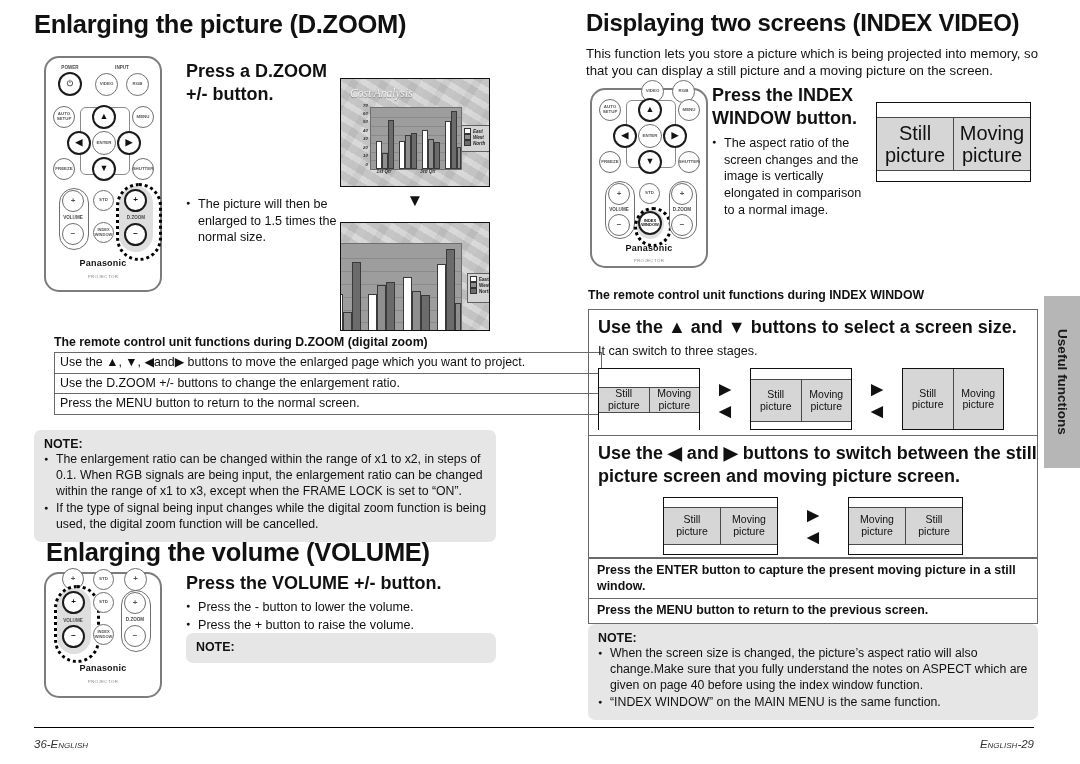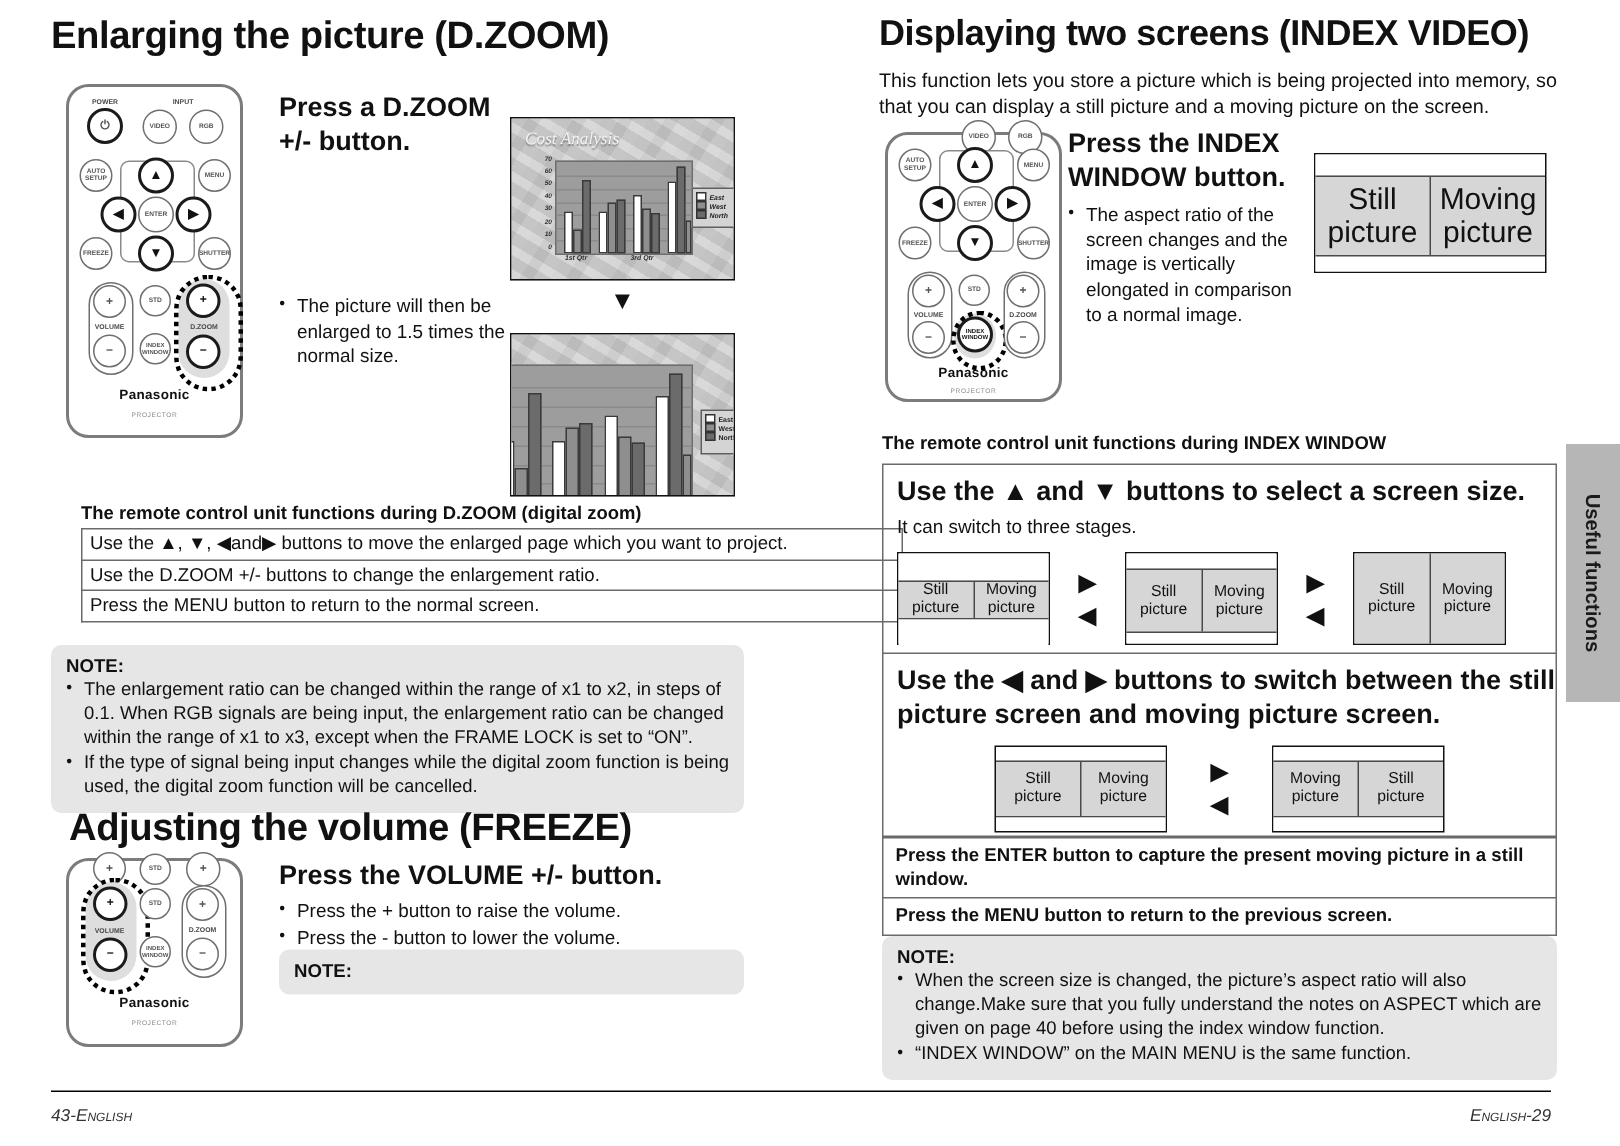--- a/index.html
+++ b/index.html
@@ -269,21 +269,21 @@
     </div>
 
     <div class="note" style="position:absolute;left:0;top:420px;width:462px;box-sizing:border-box;">
       <div class="nt">NOTE:</div>
       <ul class="bl">
         <li>The enlargement ratio can be changed within the range of x1 to x2, in steps of 0.1. When RGB signals are being input, the enlargement ratio can be changed within the range  of x1 to x3, except when the FRAME LOCK is set to “ON”.</li>
         <li>If the type of signal being input changes while the digital zoom function is being used, the digital zoom function will be cancelled.</li>
       </ul>
     </div>
 
-    <h1 class="section" style="position:absolute;left:12px;top:528px;">Adjusting the volume (FREEZE)</h1>
+    <h1 class="section" style="position:absolute;left:12px;top:528px;">Enlarging the volume (VOLUME)</h1>
 
     <div class="remote" style="position:absolute;left:10px;top:562px;width:118px;height:126px;">
       <div class="rbtn" style="left:16px;top:-6px;width:22px;height:22px;font-size:8px;">+</div>
       <div class="rbtn" style="left:47px;top:-5px;width:21px;height:21px;">STD</div>
       <div class="rbtn" style="left:78px;top:-6px;width:23px;height:23px;font-size:8px;">+</div>
 
       <div class="shade" style="left:11px;top:14px;width:34px;height:66px;"></div>
       <div class="ring" style="left:8px;top:11px;width:40px;height:72px;"></div>
       <div class="rbtn thick" style="left:16px;top:17px;width:23px;height:23px;font-size:8px;color:#111;">+</div>
       <div class="rlabel" style="left:12px;top:44px;width:30px;">VOLUME</div>
@@ -296,22 +296,22 @@
       <div class="rlabel" style="left:75px;top:43px;width:28px;">D.ZOOM</div>
       <div class="rbtn" style="left:78px;top:51px;width:22px;height:22px;font-size:8px;">−</div>
 
       <div class="brand" style="top:89px;">Panasonic</div>
       <div class="proj" style="top:105px;">PROJECTOR</div>
     </div>
 
     <div style="position:absolute;left:152px;top:562px;width:300px;">
       <div class="subhead">Press the VOLUME +/- button.</div>
       <ul class="bl">
+        <li>Press the - button to lower the volume.</li>
         <li>Press the + button to raise the volume.</li>
-        <li>Press the - button to lower the volume.</li>
       </ul>
     </div>
 
     <div class="note" style="position:absolute;left:152px;top:623px;width:310px;box-sizing:border-box;">
       <div class="nt">NOTE:</div>
     </div>
   </div>
 
   <div class="col-right">
 
@@ -490,15 +490,15 @@
         <li>“INDEX WINDOW” on the MAIN MENU is the same function.</li>
       </ul>
     </div>
   </div>
 
   <div class="sidetab">
     <span>Useful functions</span>
   </div>
 
   <div class="rule"></div>
-  <div class="foot l">43-English</div>
+  <div class="foot l">36-English</div>
   <div class="foot r">English-29</div>
 </div>
 
 </body></html>

